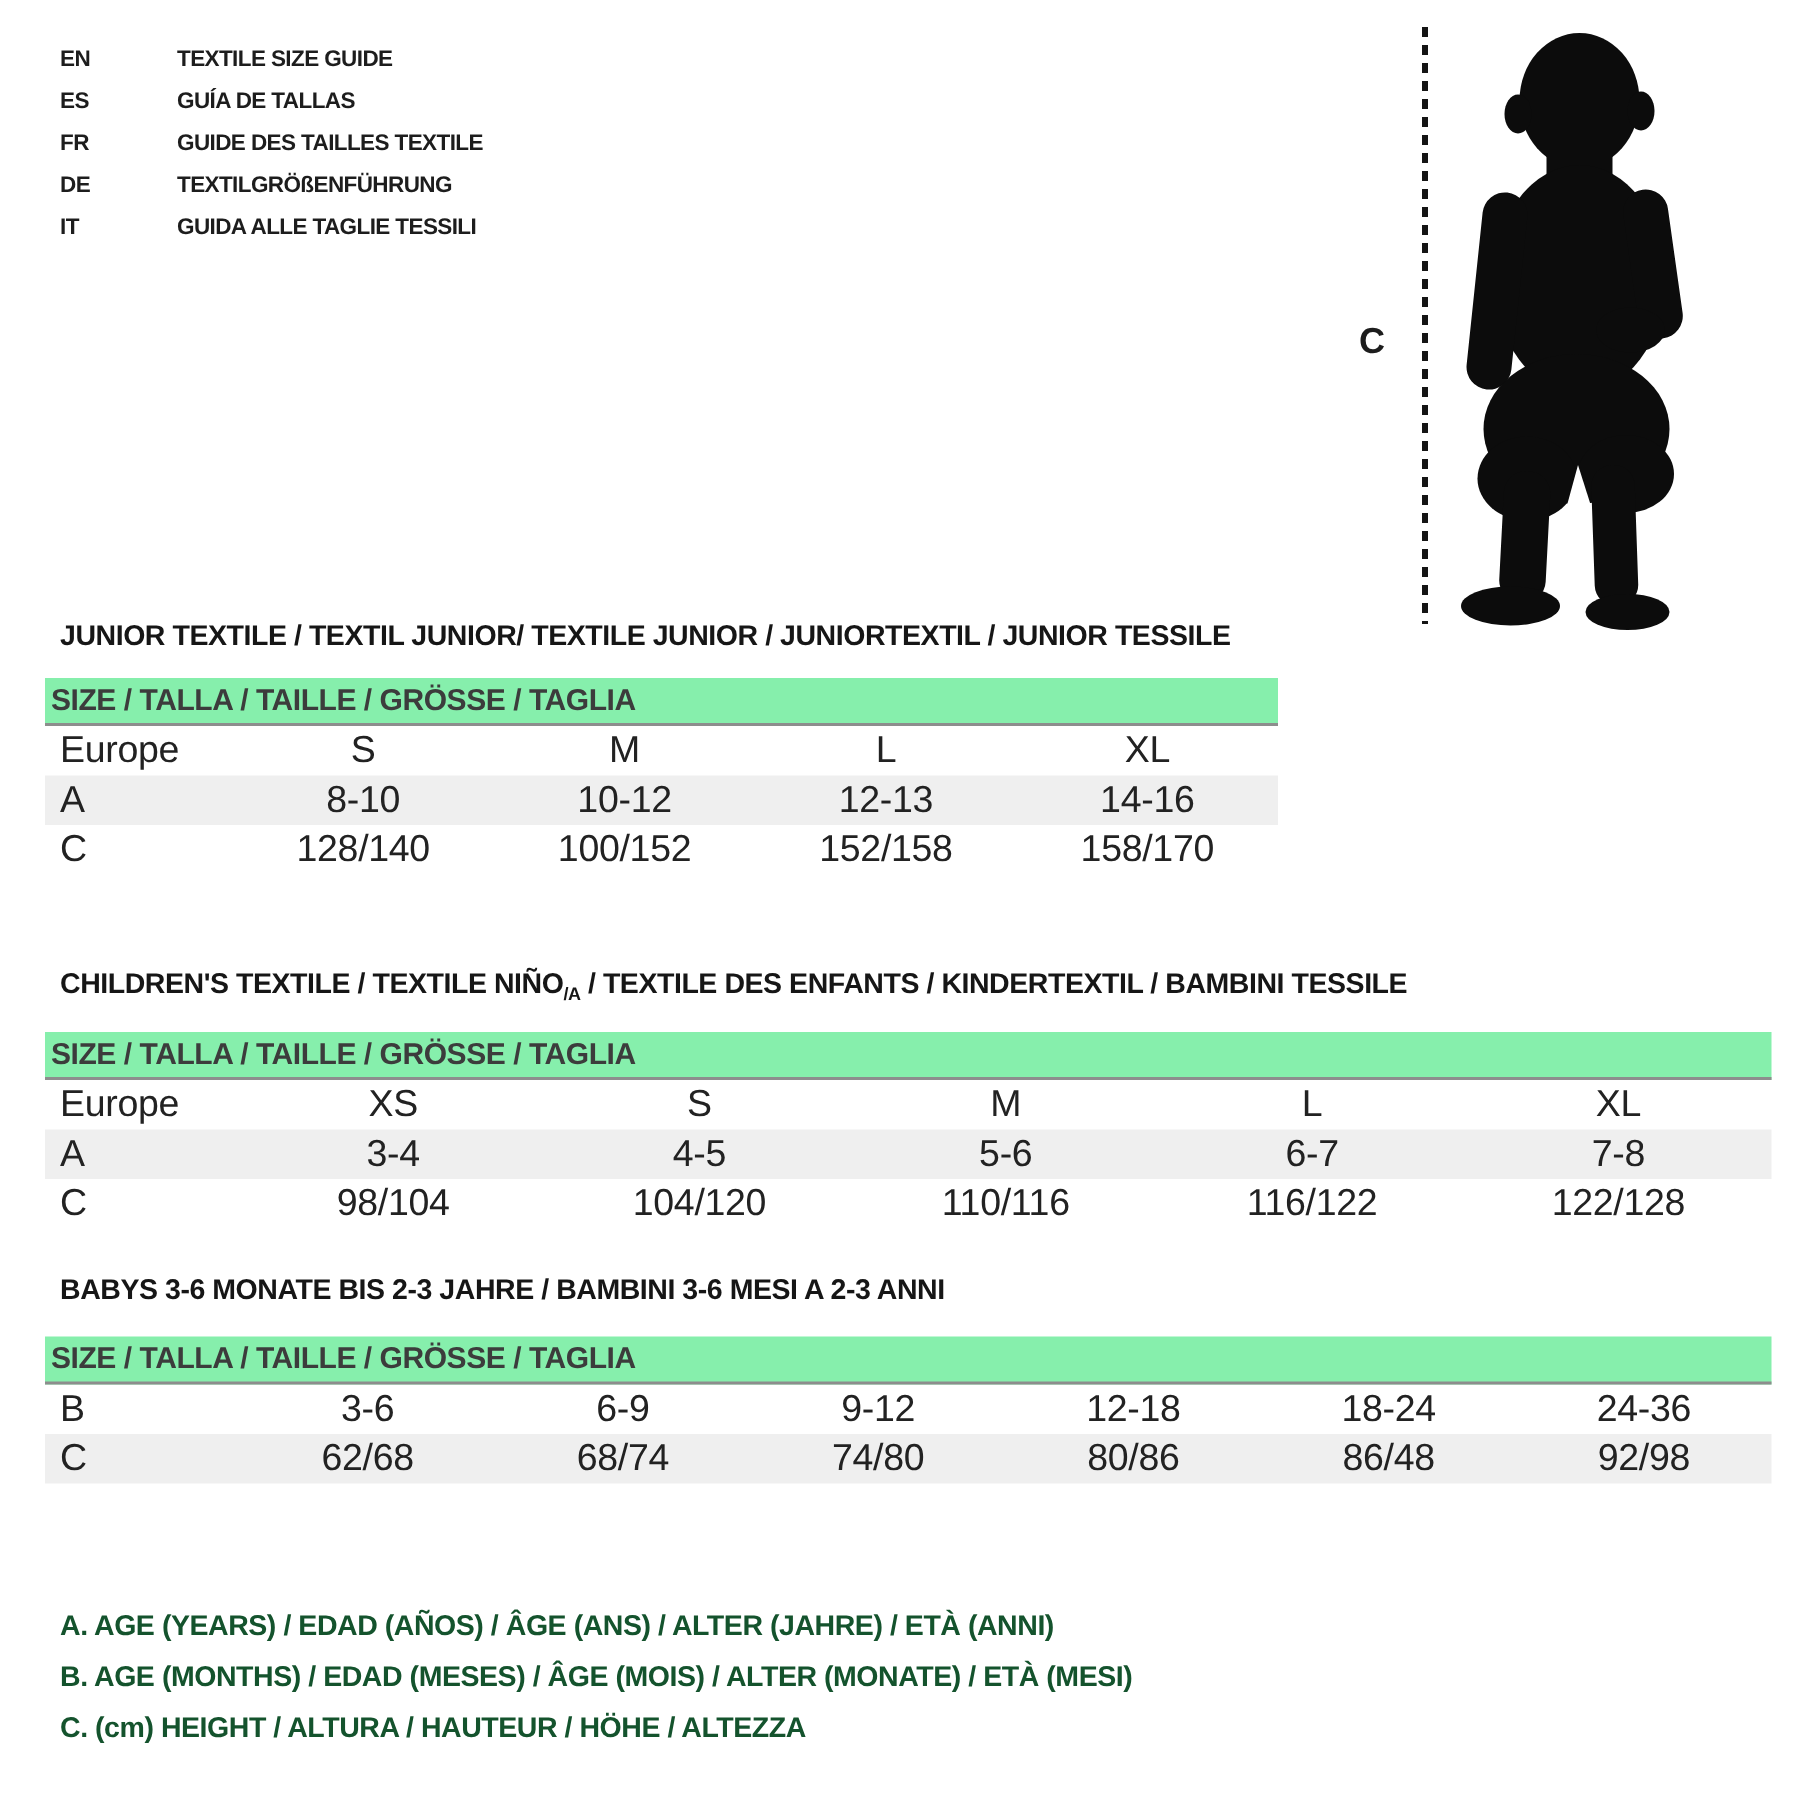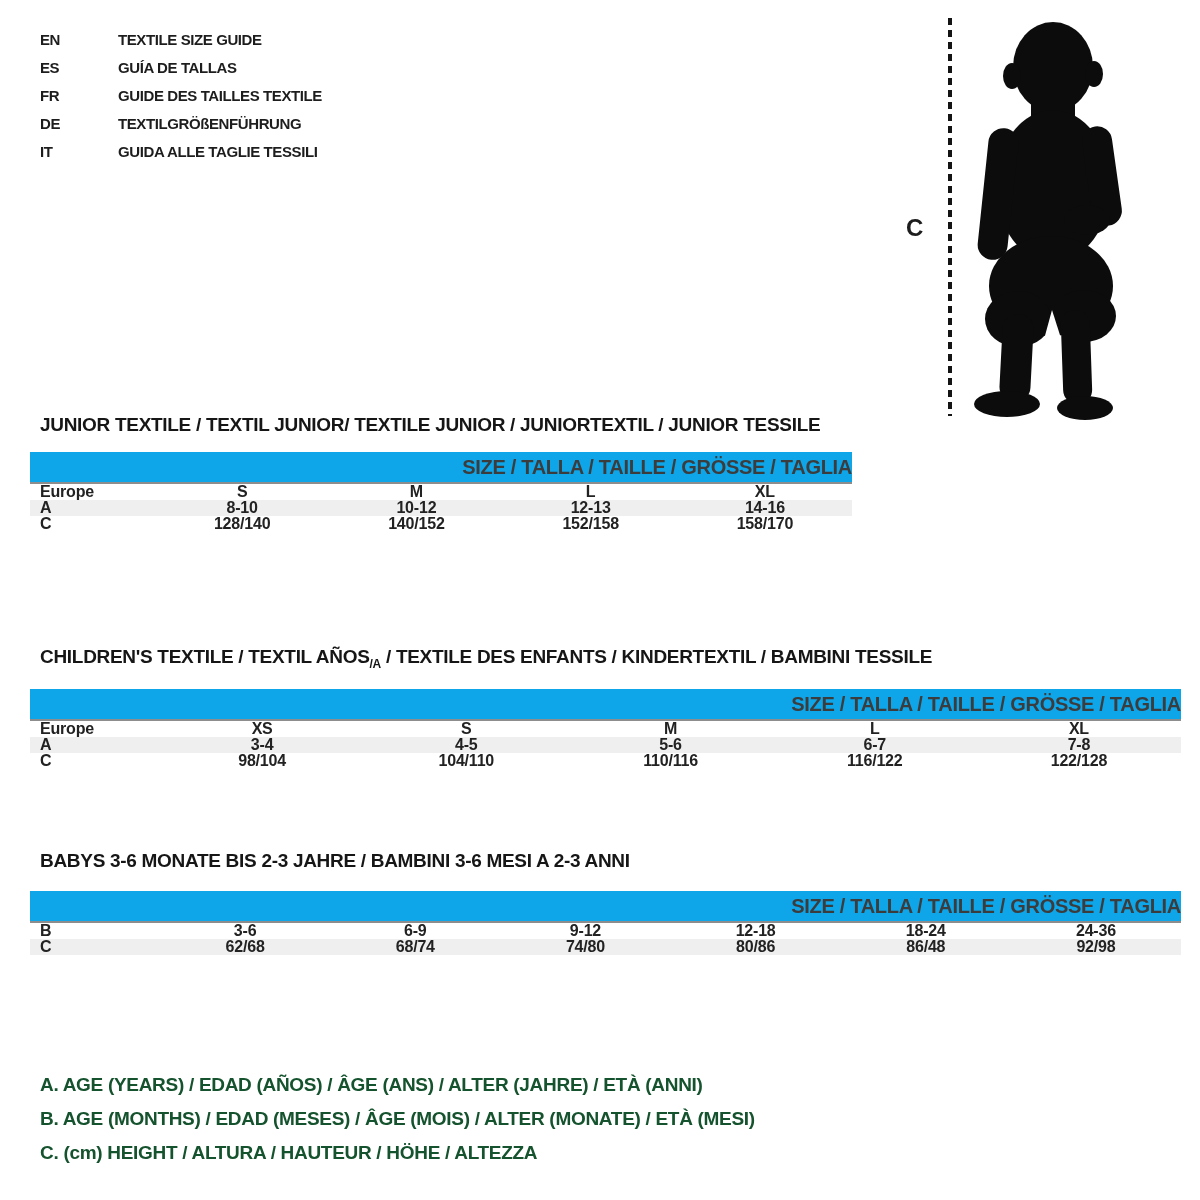--- a/index.html
+++ b/index.html
@@ -22,24 +22,24 @@
   }
   .figure-label { position: absolute; left: 906px; top: 214px; font-weight: bold; font-size: 24px; }
   .baby-svg { position: absolute; left: 963px; top: 16px; }
 
   
   .section { position: absolute; left: 30px; }
   .section h2 { margin: 0 0 0 10px; font-size: 19px; font-weight: bold; letter-spacing: -0.3px; white-space: nowrap; color: #161616; }
   .title-sub { font-size: 12px; vertical-align: sub; }
   .tbl { width: 100%; }
   .size-bar {
-    height: 32px; line-height: 30px; background: #0ea5e9; border-bottom: 2px solid #8d8d8d;
-    font-weight: bold; font-size: 20px; color: #3c3c3c; padding-left: 4px; letter-spacing: -0.3px; text-align: right;
+    height: 32px; line-height: 30px; background: #86efac; border-bottom: 2px solid #8d8d8d;
+    font-weight: bold; font-size: 20px; color: #3c3c3c; padding-left: 4px; letter-spacing: -0.3px;
   }
-  .trow { display: flex; height: 16px; align-items: center; font-weight: bold; font-size: 16px; letter-spacing: -0.2px; color: #222222; }
+  .trow { display: flex; height: 33px; align-items: center; font-weight: normal; font-size: 25px; letter-spacing: -0.2px; color: #222222; }
   .trow.shade { background: #efefef; }
   .trow .label { flex: 0 0 125px; padding-left: 10px; }
   .wide .trow .label { flex: 0 0 130px; }
   .trow .cell { flex: 1; text-align: center; }
 
   .sec-junior   { top: 414px; width: 822px; }
   .sec-junior .tbl { margin-top: 16px; }
   .sec-children { top: 646px; width: 1151px; }
   .sec-children .tbl { margin-top: 18px; }
   .sec-babies   { top: 846px; width: 1151px; }
@@ -115,29 +115,29 @@
       <div class="trow shade">
         <div class="label">A</div>
         <div class="cell">8-10</div>
         <div class="cell">10-12</div>
         <div class="cell">12-13</div>
         <div class="cell">14-16</div>
       </div>
       <div class="trow">
         <div class="label">C</div>
         <div class="cell">128/140</div>
-        <div class="cell">140/152</div>
+        <div class="cell">100/152</div>
         <div class="cell">152/158</div>
         <div class="cell">158/170</div>
       </div>
     </div>
   </div>
 
   <div class="section sec-children wide">
-    <h2><span>CHILDREN'S TEXTILE / TEXTIL AÑOS</span><span class="title-sub">/A</span><span> / TEXTILE DES ENFANTS / KINDERTEXTIL / BAMBINI TESSILE</span></h2>
+    <h2><span>CHILDREN'S TEXTILE / TEXTILE NIÑO</span><span class="title-sub">/A</span><span> / TEXTILE DES ENFANTS / KINDERTEXTIL / BAMBINI TESSILE</span></h2>
     <div class="tbl">
       <div class="size-bar">SIZE / TALLA / TAILLE / GRÖSSE / TAGLIA</div>
       <div class="trow">
         <div class="label">Europe</div>
         <div class="cell">XS</div>
         <div class="cell">S</div>
         <div class="cell">M</div>
         <div class="cell">L</div>
         <div class="cell">XL</div>
       </div>
@@ -145,21 +145,21 @@
         <div class="label">A</div>
         <div class="cell">3-4</div>
         <div class="cell">4-5</div>
         <div class="cell">5-6</div>
         <div class="cell">6-7</div>
         <div class="cell">7-8</div>
       </div>
       <div class="trow">
         <div class="label">C</div>
         <div class="cell">98/104</div>
-        <div class="cell">104/110</div>
+        <div class="cell">104/120</div>
         <div class="cell">110/116</div>
         <div class="cell">116/122</div>
         <div class="cell">122/128</div>
       </div>
     </div>
   </div>
 
   <div class="section sec-babies wide">
     <h2>
       <span style="display:block">BABYS 3-6 MONATE BIS 2-3 JAHRE / BAMBINI 3-6 MESI A 2-3 ANNI</span>

